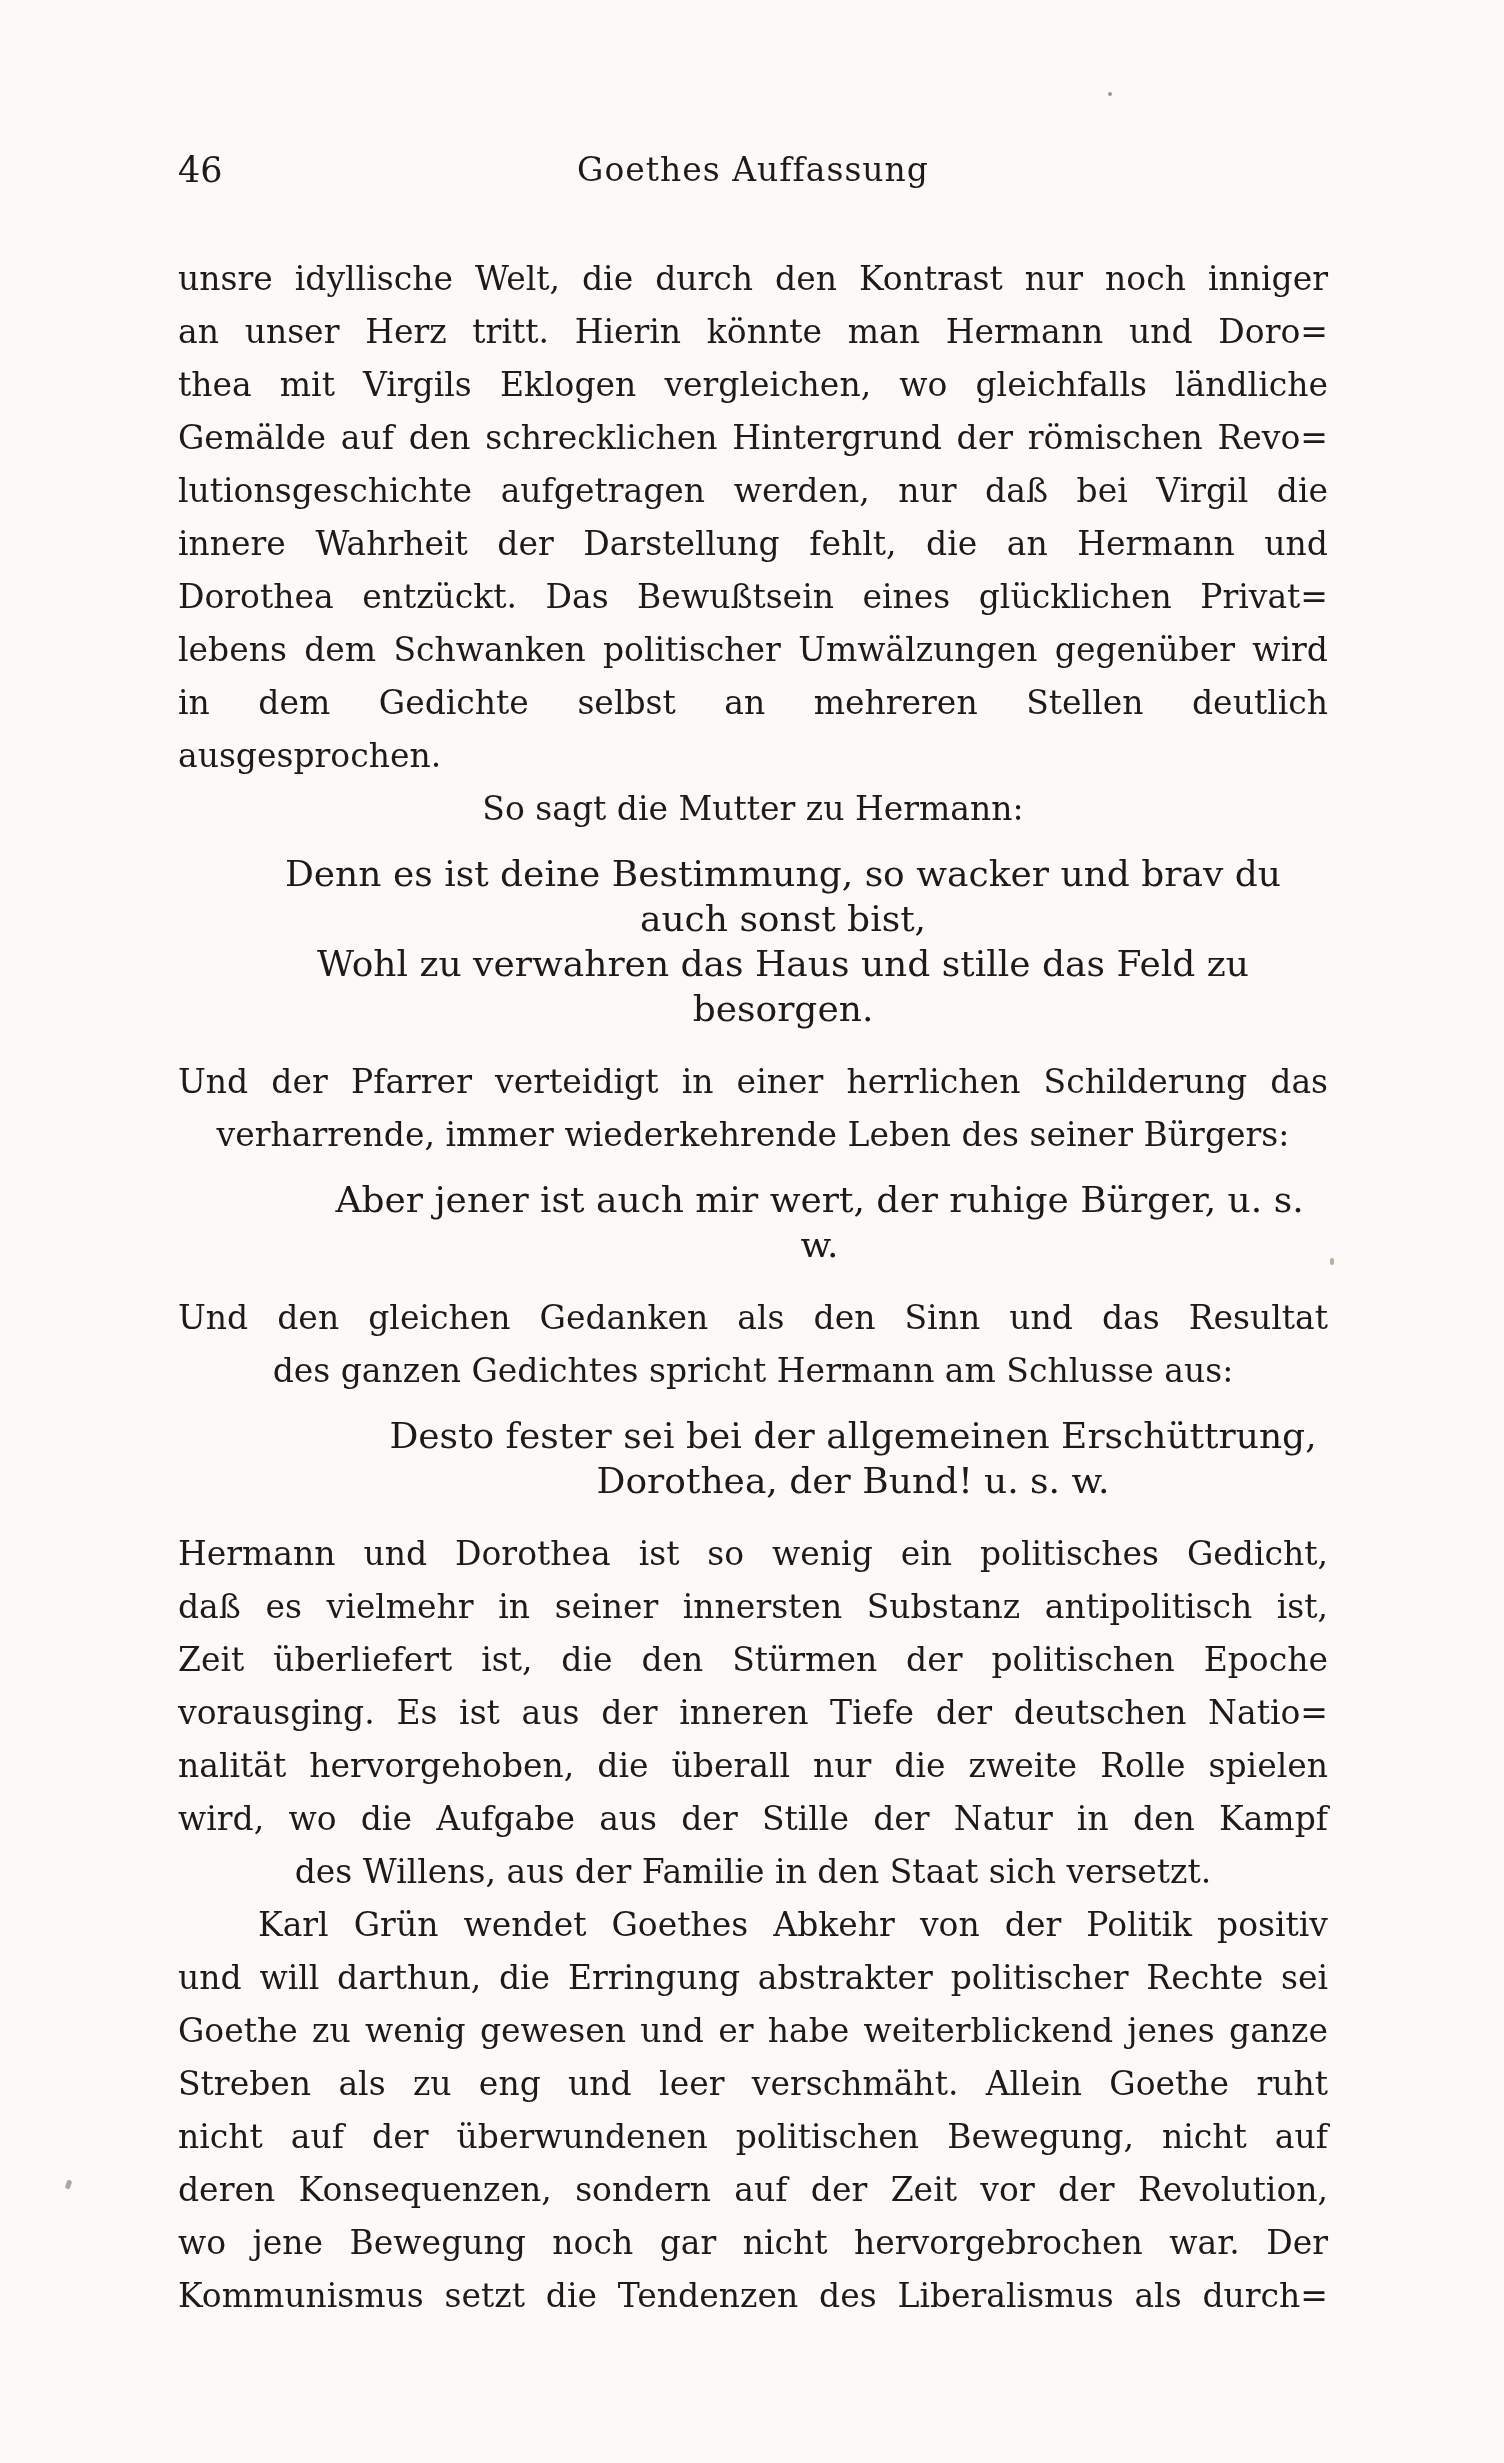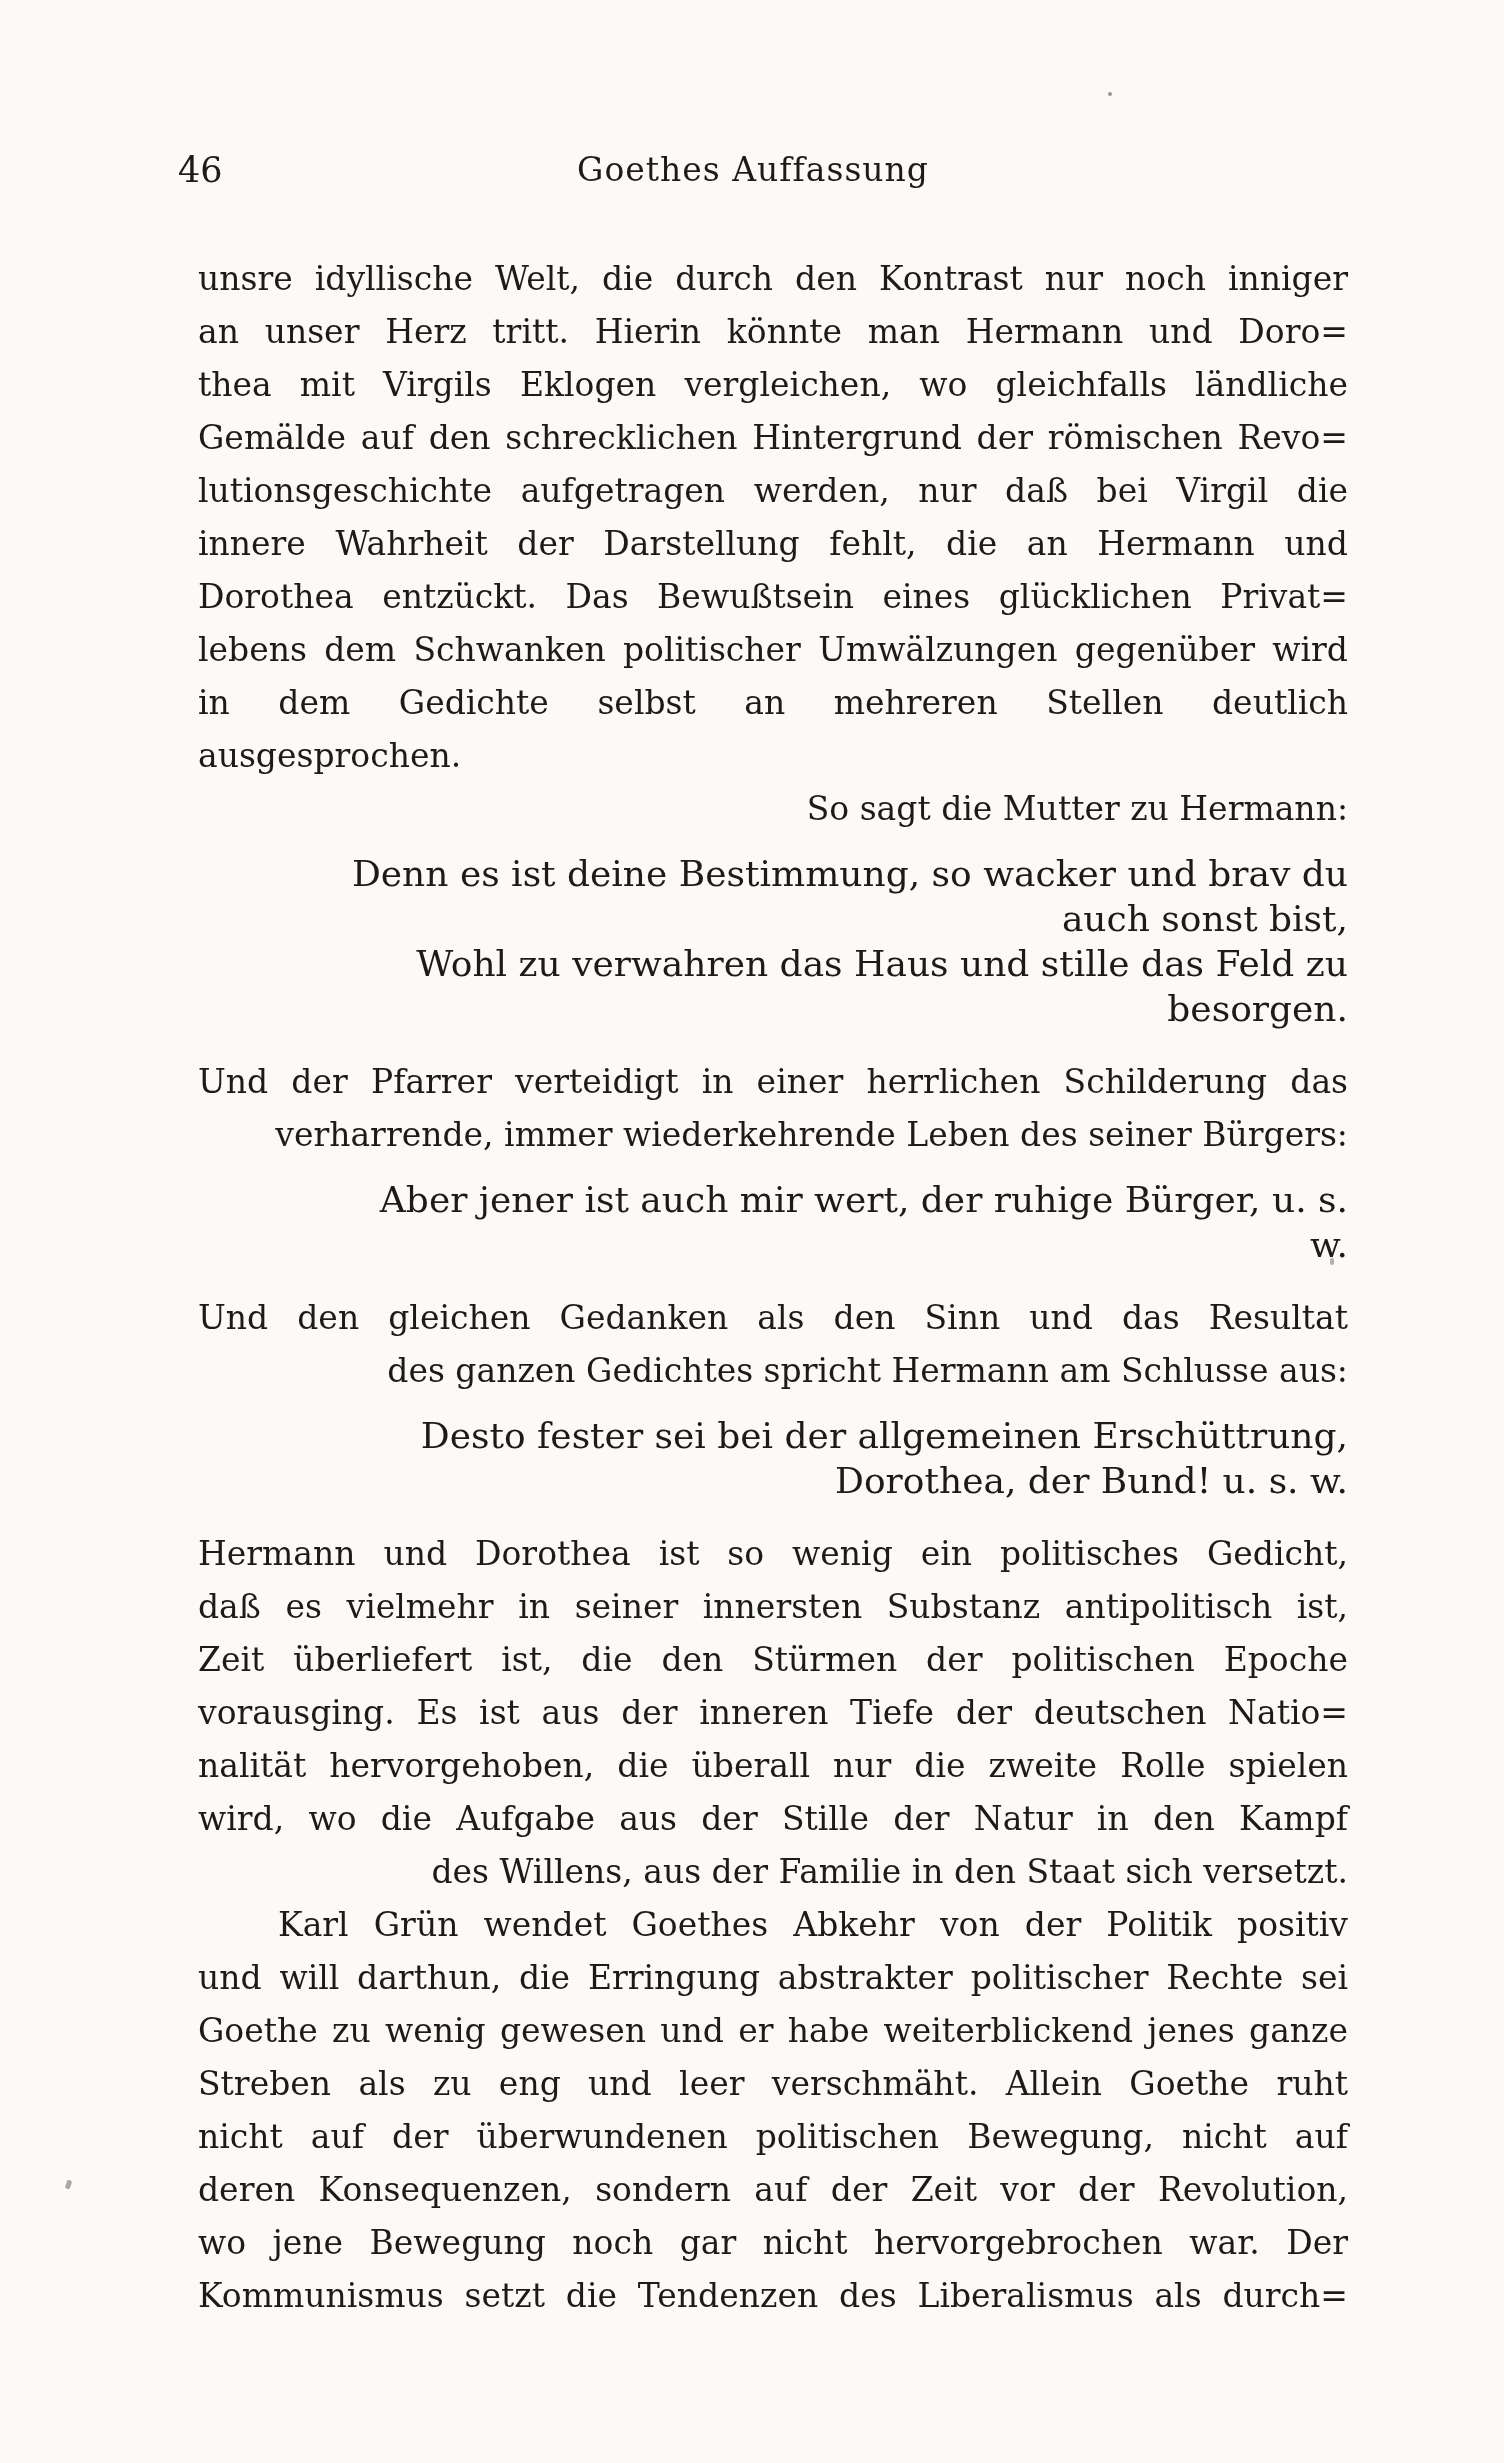--- a/index.html
+++ b/index.html
@@ -33,33 +33,32 @@
     position: absolute;
     left: 0;
     right: 0;
     top: 0;
     text-align: center;
     font-size: 33px;
     letter-spacing: 1px;
   }
   .page-body {
     width: 1150px;
-    margin-left: 20px;
   }
   .block { margin: 0; }
   .block.paragraph { font-size: 33px; line-height: 53px; }
   .block.verse {
     font-size: 36px;
     line-height: 45px;
     margin: 16px 0 24px 0;
   }
   .block.verse.ind1 { padding-left: 60px; }
   .block.verse.ind2 { padding-left: 133px; }
   .block.verse.ind3 { padding-left: 200px; }
-  .line { text-align: right; }
+  .line { text-align: center; }
   .line.j {
     text-align: justify;
     text-align-last: justify;
   }
   .line.fi { padding-left: 80px; }
   
   .speck {
     position: absolute;
     background: #4a453d;
     border-radius: 50%;

